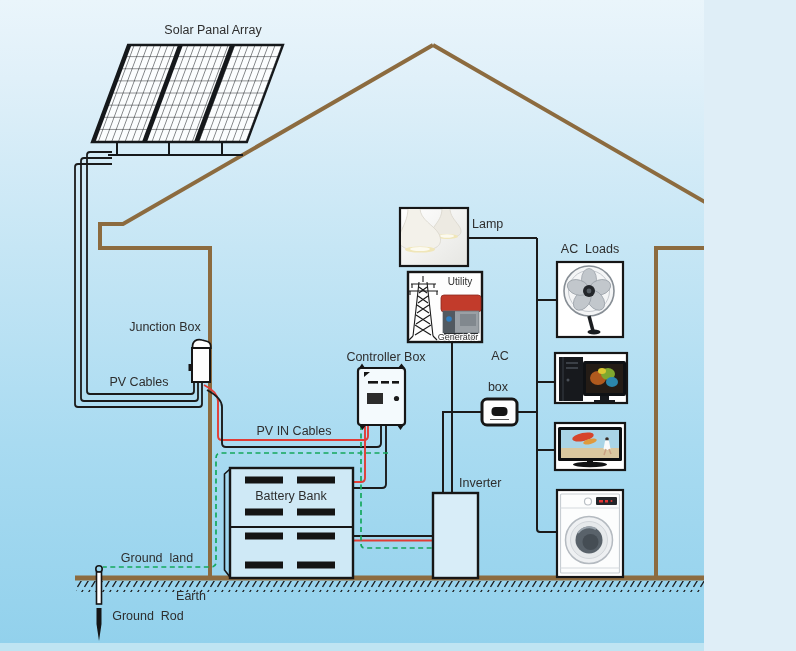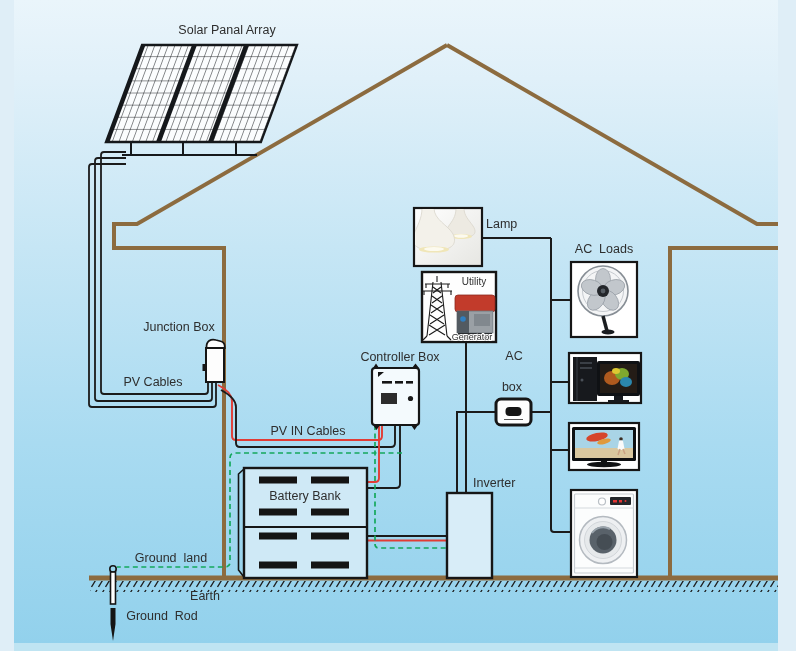--- a/index.html
+++ b/index.html
@@ -1,17 +1,17 @@
 <!DOCTYPE html>
 <html><head>
 <meta charset="utf-8">
 <style>
   html,body{margin:0;padding:0;background:#dfeef7;}
-  .stage{position:relative;width:764px;height:651px;overflow:hidden;
-         font-family:"Liberation Sans",sans-serif;margin-left:14px;}
+  .stage{position:relative;width:704px;height:651px;overflow:hidden;
+         font-family:"Liberation Sans",sans-serif;}
   svg text{white-space:pre;font-family:"Liberation Sans",sans-serif;
            fill:#2e2e2e;}
   .lbl{font-size:12.5px;}
   .lbl-sm{font-size:10px;}
   .lbl-xs{font-size:9px;paint-order:stroke;stroke:#ffffff;stroke-width:2px;}
 </style>
 </head>
 <body>
 
 <div class="stage">

